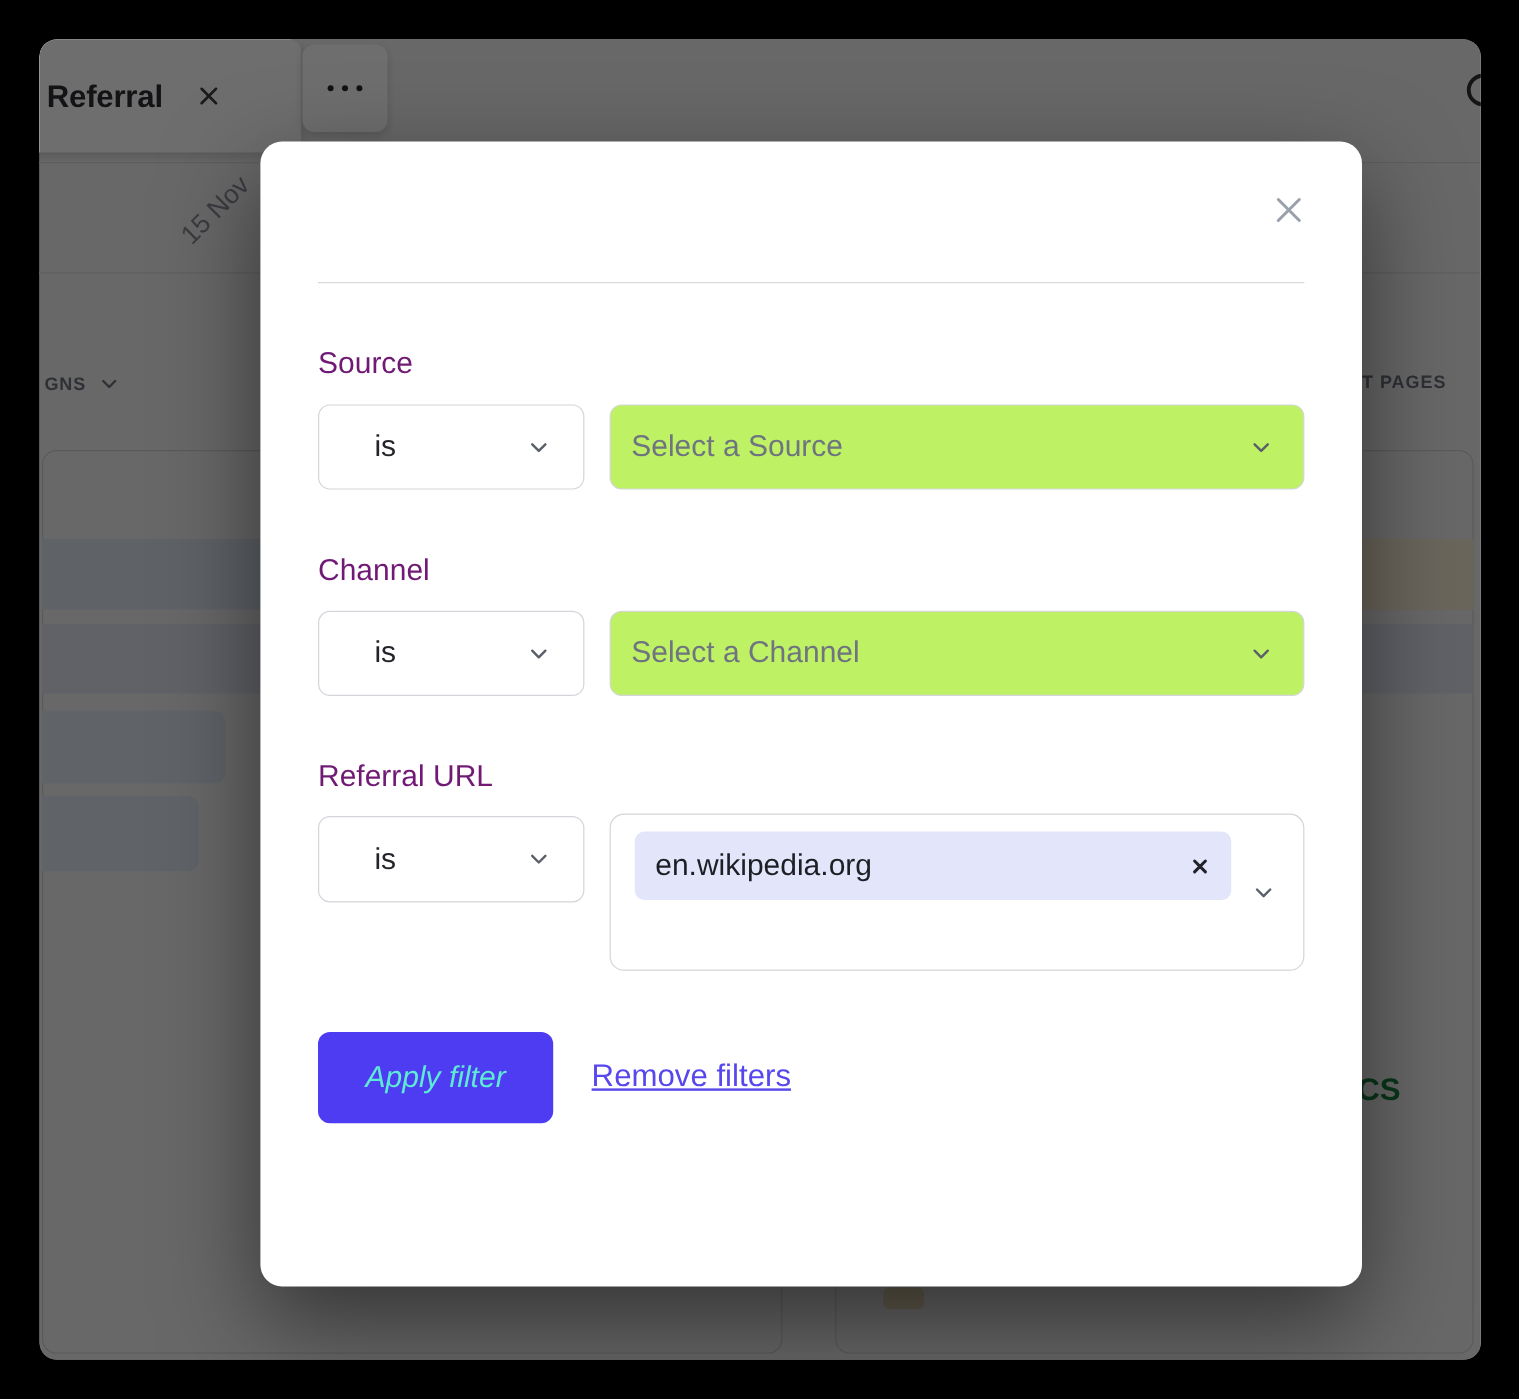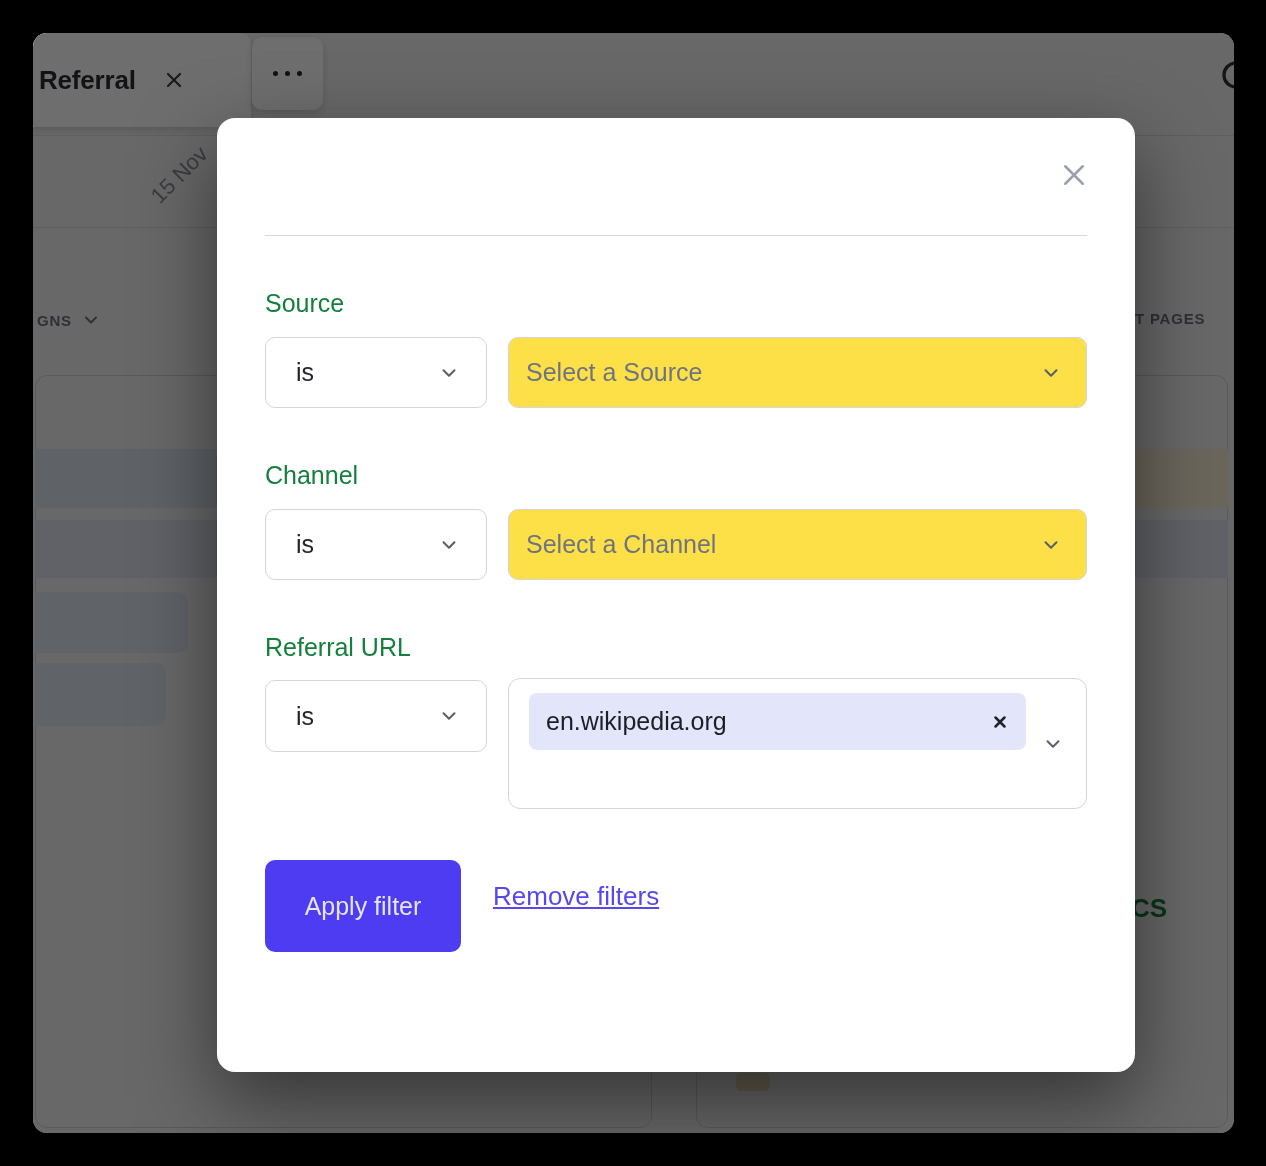--- a/index.html
+++ b/index.html
@@ -32,40 +32,40 @@
   .blob{position:absolute;left:703px;top:1040px;width:34px;height:18px;border-radius:5px;background:#e8d9b4;}
   .overlay{position:absolute;inset:0;background:rgba(0,0,0,0.57);z-index:5;}
 
   
   .modal{position:absolute;left:217px;top:118px;width:918px;height:954px;z-index:10;
         background:var(--modalbg);border-radius:18px;box-shadow:0 30px 80px rgba(0,0,0,.5);}
   .modal-title{position:absolute;left:48px;top:38px;font-size:31px;font-weight:700;
         color:var(--darktext);letter-spacing:-0.3px;}
   .modal-close{position:absolute;right:46px;top:42px;width:30px;height:30px;color:#9aa0ab;cursor:pointer;}
   .modal-divider{position:absolute;left:48px;right:48px;top:117px;height:1px;background:#d6d8dc;}
-  .field-label{position:absolute;left:48px;font-size:25px;color:#15803d;text-align:right;}
+  .field-label{position:absolute;left:48px;font-size:25px;color:#701a75;text-align:right;}
   .op-select{position:absolute;left:48px;width:222px;height:71px;background:#fff;
         border:1px solid var(--border);border-radius:10px;display:flex;align-items:center;
-        padding:0 26px 0 30px;cursor:pointer;}
+        padding:0 26px 0 46px;cursor:pointer;}
   .op-select .op-text{font-size:25px;color:#23252b;flex:1;}
   .chev{width:22px;height:22px;color:#5b5f6a;flex:none;}
-  .val-select{position:absolute;left:291px;width:579px;height:71px;background:#fde047;
+  .val-select{position:absolute;left:291px;width:579px;height:71px;background:#bef264;
         border:1px solid var(--border);border-radius:10px;display:flex;align-items:center;
         padding:0 24px 0 17px;cursor:pointer;}
   .placeholder{font-size:25px;color:var(--mutedtext);flex:1;}
   .combo{position:absolute;left:291px;top:560px;width:579px;height:131px;background:#fff;
         border:1px solid var(--border);border-radius:12px;cursor:pointer;}
   .combo .chev{position:absolute;right:22px;top:54px;}
   .tag{position:absolute;left:20px;top:14px;width:497px;height:57px;background:var(--tagbg);
         border-radius:8px;display:flex;align-items:center;padding:0 17px;}
   .tag-text{font-size:25px;color:#1d1f24;flex:1;}
   .tag-x{width:18px;height:18px;color:#212329;cursor:pointer;}
   .combo-placeholder{position:absolute;left:17px;top:78px;font-size:25px;color:var(--mutedtext);}
-  .apply-btn{position:absolute;left:48px;top:742px;width:196px;height:92px;border:none;
-        background:var(--accent);color:#e5e5e5;font-size:25px;font-weight:500;border-radius:10px;cursor:pointer;}
+  .apply-btn{position:absolute;left:48px;top:742px;width:196px;height:76px;border:none;
+        background:var(--accent);color:#5eead4;font-size:25px;font-weight:500;border-radius:10px;cursor:pointer;font-style:italic;}
   .remove-link{position:absolute;left:276px;top:742px;height:72px;display:flex;align-items:center;
         font-size:26px;font-weight:500;color:var(--link);cursor:pointer;text-decoration:underline;}
 </style>
 </head>
 <body>
 
 <div class="stage">
 
   <div class="app">
 

